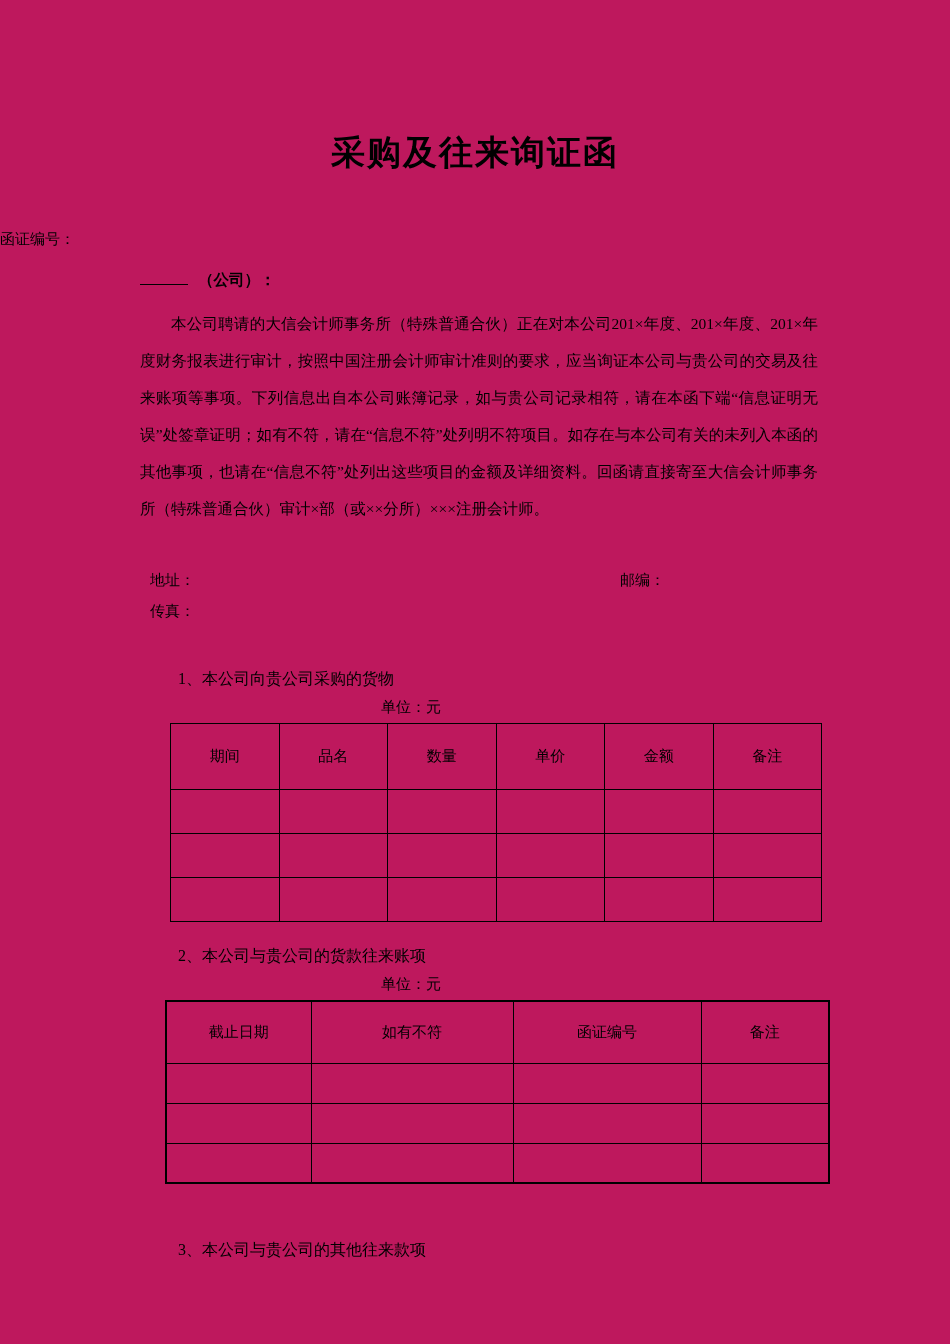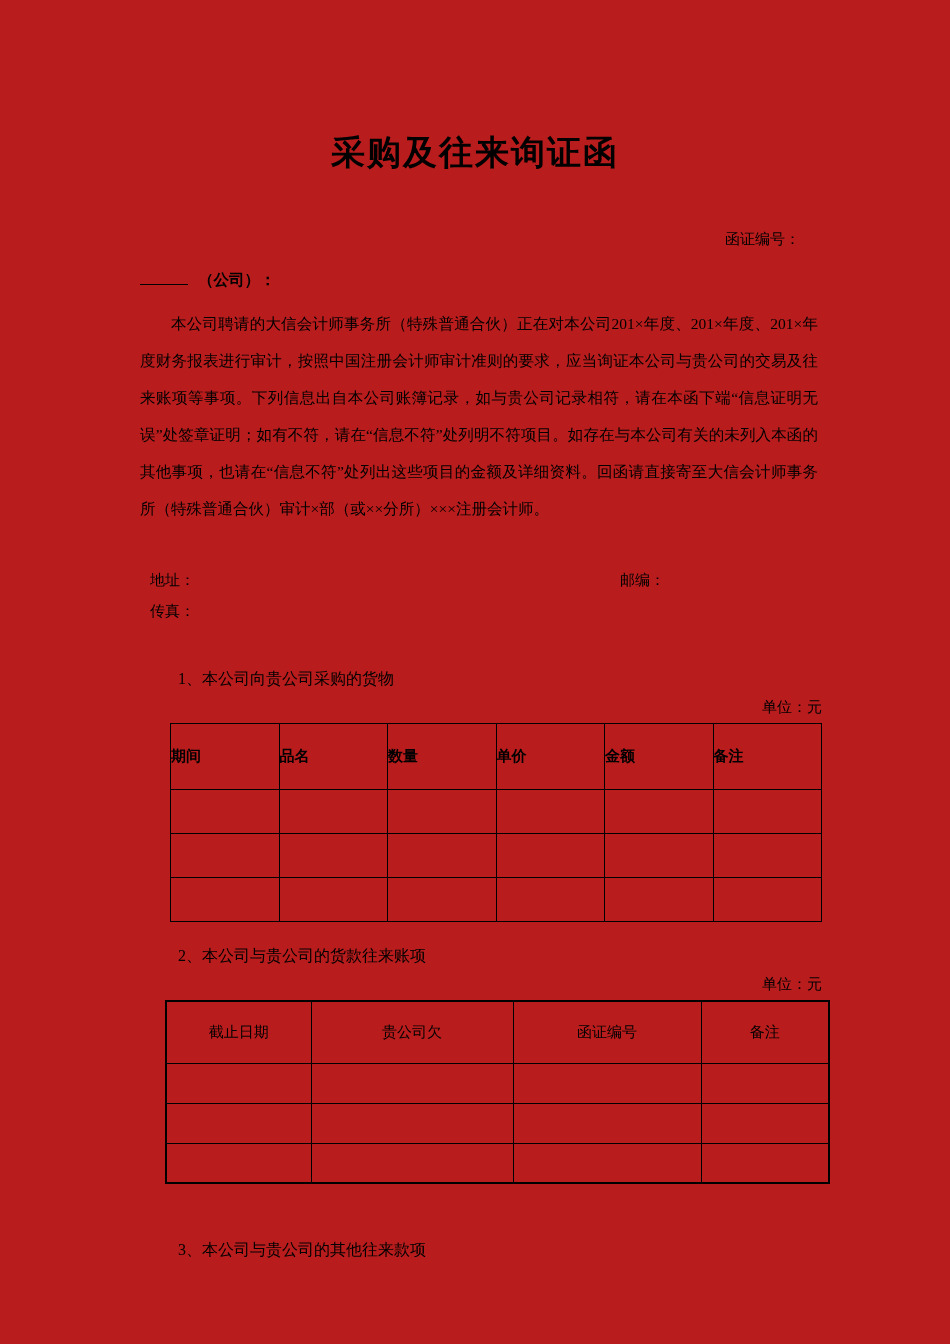--- a/index.html
+++ b/index.html
@@ -4,38 +4,38 @@
 <style>
   html, body {
     margin: 0;
     padding: 0;
     background: #ffffff;
   }
   .page {
     position: relative;
     width: 950px;
     height: 1344px;
-    background: #b91c1c;
+    background: #be185d;
     font-family: "Liberation Serif", "DejaVu Serif", serif;
     color: #000000;
     overflow: hidden;
   }
   .title {
     margin: 0;
     padding-top: 130px;
     text-align: center;
     font-family: "Liberation Sans", "DejaVu Sans", sans-serif;
     font-weight: bold;
     font-size: 34px;
     letter-spacing: 2px;
   }
   .ref-line {
     margin-top: 54px;
     margin-right: 150px;
-    text-align: right;
+    text-align: left;
     font-size: 15px;
   }
   .company-line {
     margin: 20px 0 0 140px;
     font-size: 15.5px;
     font-weight: bold;
   }
   .blank-underline {
     display: inline-block;
     width: 48px;
@@ -61,36 +61,36 @@
   .section-heading {
     margin: 0 0 0 178px;
     font-size: 16px;
   }
   .sec1-heading { margin-top: 48px; }
   .sec2-heading { margin-top: 24px; }
   .sec3-heading { margin-top: 56px; }
   .unit-label {
     margin-top: 8px;
     margin-right: 128px;
-    text-align: right;
+    text-align: center;
     font-size: 15px;
   }
   table {
     border-collapse: collapse;
     table-layout: fixed;
     font-size: 15px;
   }
   .t1 {
     margin: 6px 0 0 170px;
     width: 652px;
   }
   .t1 th, .t1 td {
     border: 1px solid #000;
-    text-align: left;
-    font-weight: bold;
+    text-align: center;
+    font-weight: normal;
     padding: 0;
   }
   .t1 thead tr { height: 66px; }
   .t1 tbody tr { height: 44px; }
   .t2 {
     margin: 6px 0 0 165px;
     width: 663px;
     border: 2px solid #000;
   }
   .t2 th, .t2 td {
@@ -178,21 +178,21 @@
   <table class="t2">
     <colgroup>
       <col class="c1">
         <col class="c2">
         <col class="c3">
         <col class="c4">
     </colgroup>
     <thead>
       <tr>
         <th>截止日期</th>
-        <th>贵公司欠</th>
+        <th>如有不符</th>
         <th>函证编号</th>
         <th>备注</th>
       </tr>
     </thead>
     <tbody>
       <tr>
         <td></td>
           <td></td>
           <td></td>
           <td></td>

